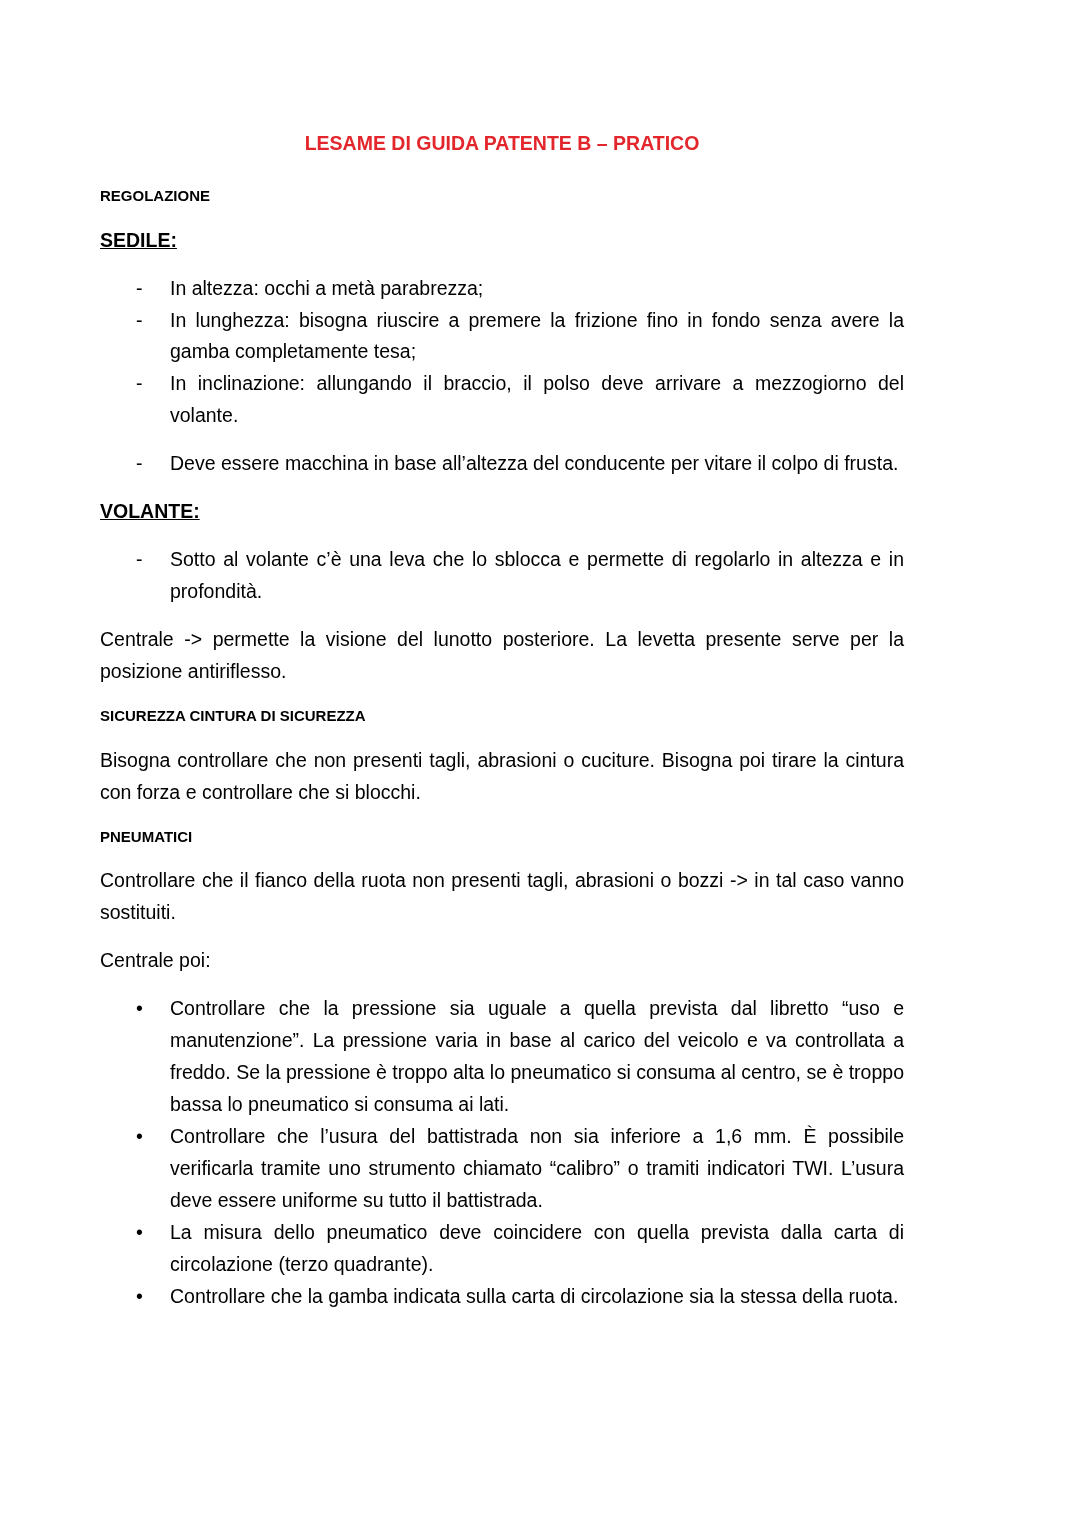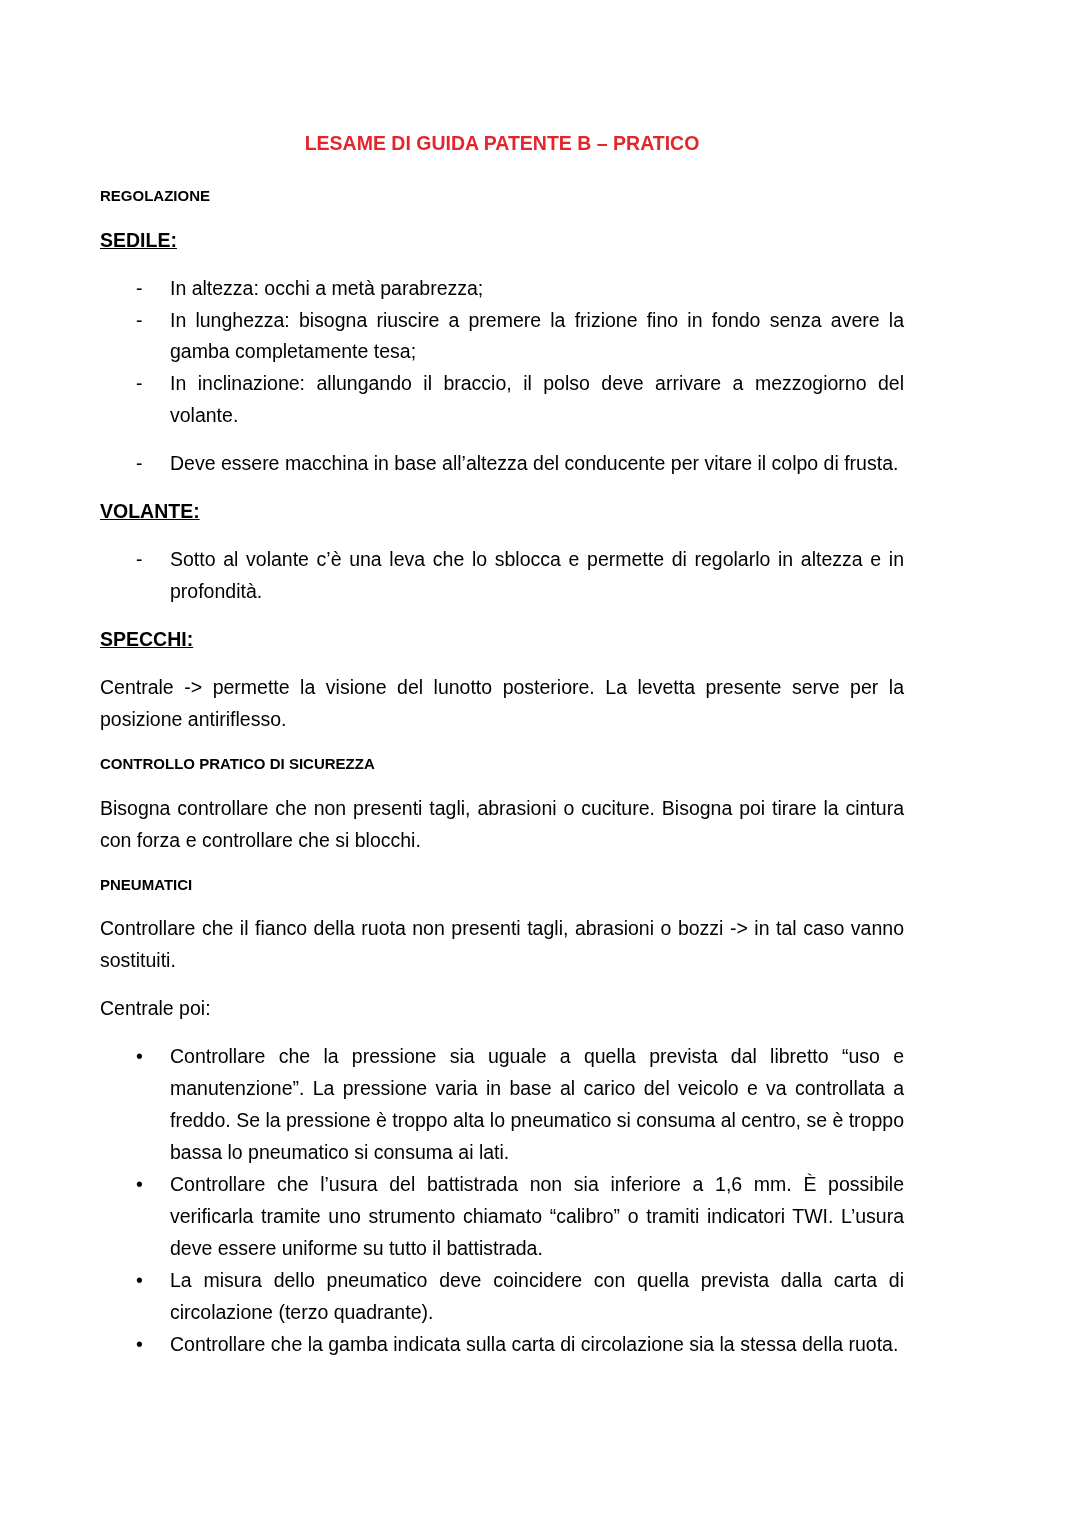--- a/index.html
+++ b/index.html
@@ -93,26 +93,25 @@
 
   <p class="subheading">VOLANTE:</p>
 
   <div class="list">
     <div class="list-item">
       <span class="marker">-</span>
       <span class="item-text">Sotto al volante c’è una leva che lo sblocca e permette di regolarlo in altezza e in profondità.</span>
     </div>
   </div>
 
-  <p class="subheading">SPECCHI:</p>
 
   <p class="body-par">Centrale -&gt; permette la visione del lunotto posteriore. La levetta presente serve per la posizione antiriflesso.</p>
 
 
-  <h2 class="heading">CONTROLLO PRATICO DI SICUREZZA</h2>
+  <h2 class="heading">SICUREZZA CINTURA DI SICUREZZA</h2>
 
   <p class="body-par">Bisogna controllare che non presenti tagli, abrasioni o cuciture. Bisogna poi tirare la cintura con forza e controllare che si blocchi.</p>
 
   <h2 class="heading">PNEUMATICI</h2>
 
   <p class="body-par">Controllare che il fianco della ruota non presenti tagli, abrasioni o bozzi -&gt; in tal caso vanno sostituiti.</p>
 
   <p class="body-par">Centrale poi:</p>
 
   <div class="list">

